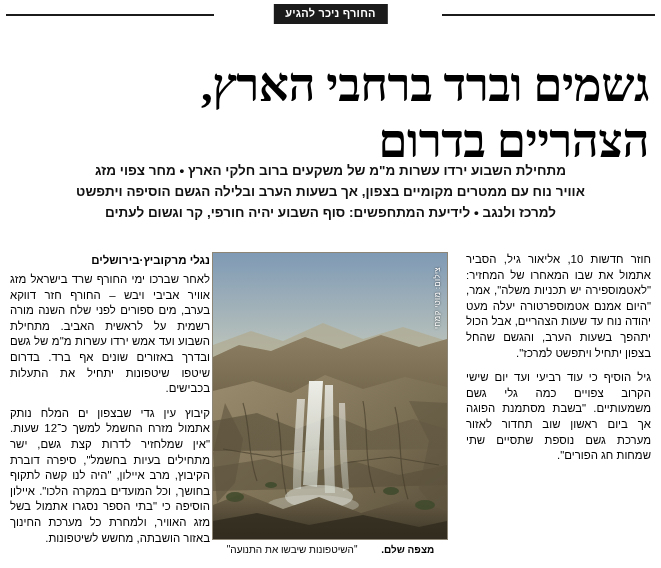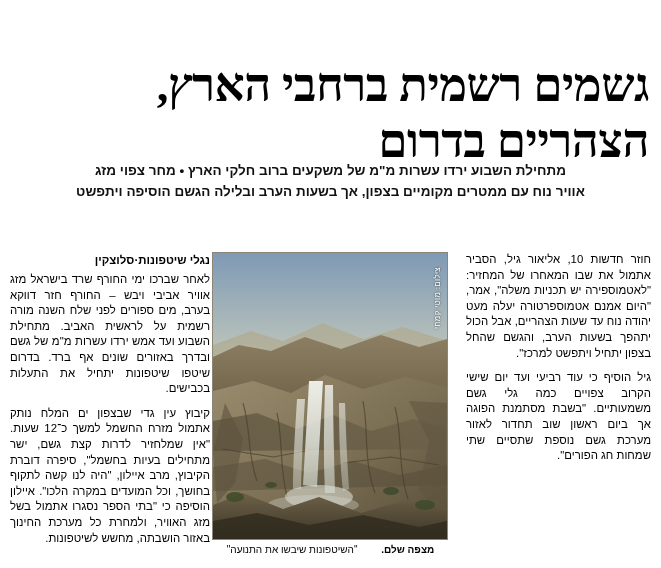--- a/index.html
+++ b/index.html
@@ -153,40 +153,46 @@
     color: #000000;
     text-align: center;
   }
   .caption b { font-weight: bold; margin-left: 21px; }
 </style>
 </head>
 <body>
 
 <div id="page">
 
+  <div class="kicker-wrap">
+    <div class="kicker-rule right"></div>
+    <div class="kicker-rule left"></div>
+    <div class="kicker-box">החורף ניכר להגיע</div>
+  </div>
 
   <h1 class="headline">
-    <span class="l1">גשמים רשמית ברחבי הארץ,</span>
+    <span class="l1">גשמים וברד ברחבי הארץ,</span>
     <span class="l2">הצהריים בדרום</span>
   </h1>
 
   <div class="deck">
     <span class="line">מתחילת השבוע ירדו עשרות מ"מ של משקעים ברוב חלקי הארץ • מחר צפוי מזג</span>
     <span class="line">אוויר נוח עם ממטרים מקומיים בצפון, אך בשעות הערב ובלילה הגשם הוסיפה ויתפשט</span>
+    <span class="line">למרכז ולנגב • לידיעת המתחפשים: סוף השבוע יהיה חורפי, קר וגשום לעתים</span>
   </div>
 
   <div class="cols">
 
     <div class="col col-right">
       <p>חוזר חדשות 10, אליאור גיל, הסביר אתמול את שבו המאחרו של המחזיר: "לאטמוספירה יש תכניות משלה", אמר, "היום אמנם אטמוספרטורה יעלה מעט יהודה נוח עד שעות הצהריים, אבל הכול יתהפך בשעות הערב, והגשם שהחל בצפון יתחיל ויתפשט למרכז".</p>
       <p>גיל הוסיף כי עוד רביעי ועד יום שישי הקרוב צפויים כמה גלי גשם משמעותיים. "בשבת מסתמנת הפוגה אך ביום ראשון שוב תחדור לאזור מערכת גשם נוספת שתסיים שתי שמחות חג הפורים".</p>
     </div>
 
     <div class="col col-left">
-      <div class="byline">נגלי שיטפונות·סלוצקין</div>
+      <div class="byline">נגלי מרקוביץ·בירושלים</div>
       <p>לאחר שברכו ימי החורף שרד בישראל מזג אוויר אביבי ויבש – החורף חזר דווקא בערב, מים ספורים לפני שלח השנה מורה רשמית על לראשית האביב. מתחילת השבוע ועד אמש ירדו עשרות מ"מ של גשם ובדרך באזורים שונים אף ברד. בדרום שיטפו שיטפונות יתחיל את התעלות בכבישים.</p>
       <p>קיבוץ עין גדי שבצפון ים המלח נותק אתמול מזרח החשמל למשך כ־12 שעות. "אין שמלחזיר לדרות קצת גשם, ישר מתחילים בעיות בחשמל", סיפרה דוברת הקיבוץ, מרב איילון, "היה לנו קשה לתקוף בחושך, וכל המועדים במקרה הלכו". איילון הוסיפה כי "בתי הספר נסגרו אתמול בשל מזג האוויר, ולמחרת כל מערכת החינוך באזור הושבתה, מחשש לשיטפונות.</p>
     </div>
 
   </div>
 
   <div class="photo-wrap">
     <div class="photo">
       <svg width="234" height="286" viewBox="0 0 234 286" xmlns="http://www.w3.org/2000/svg">
         <defs>

